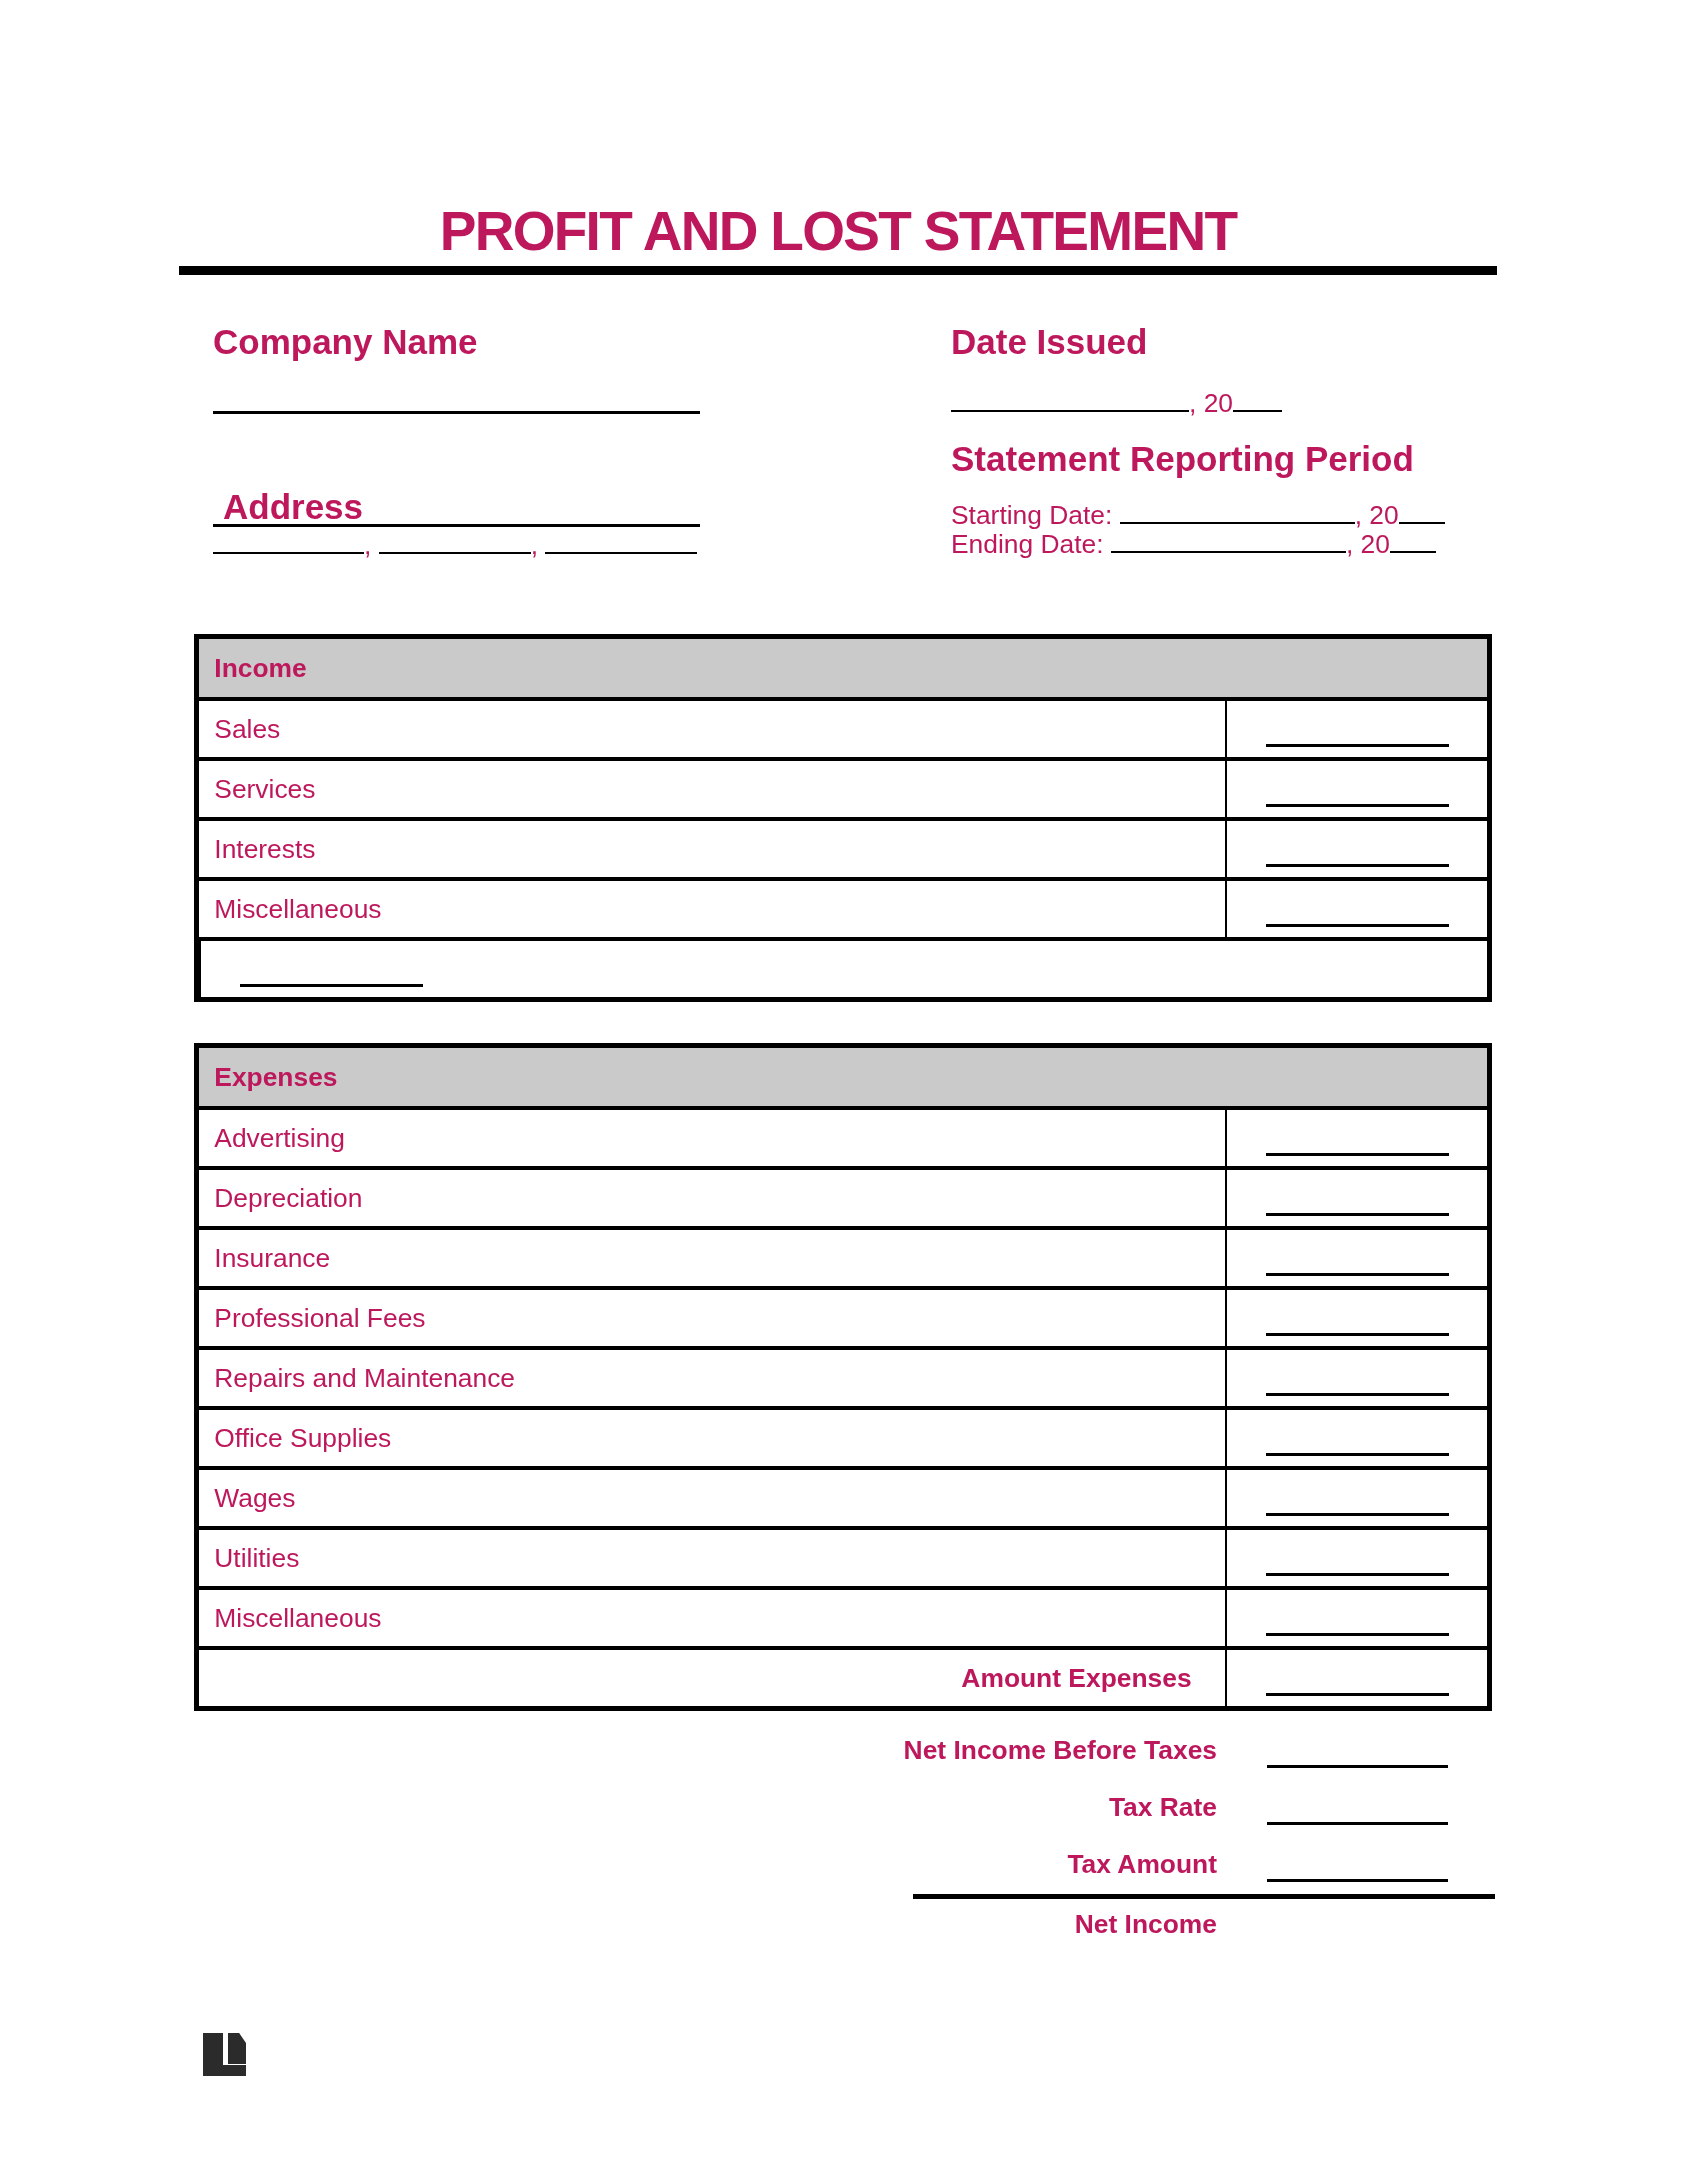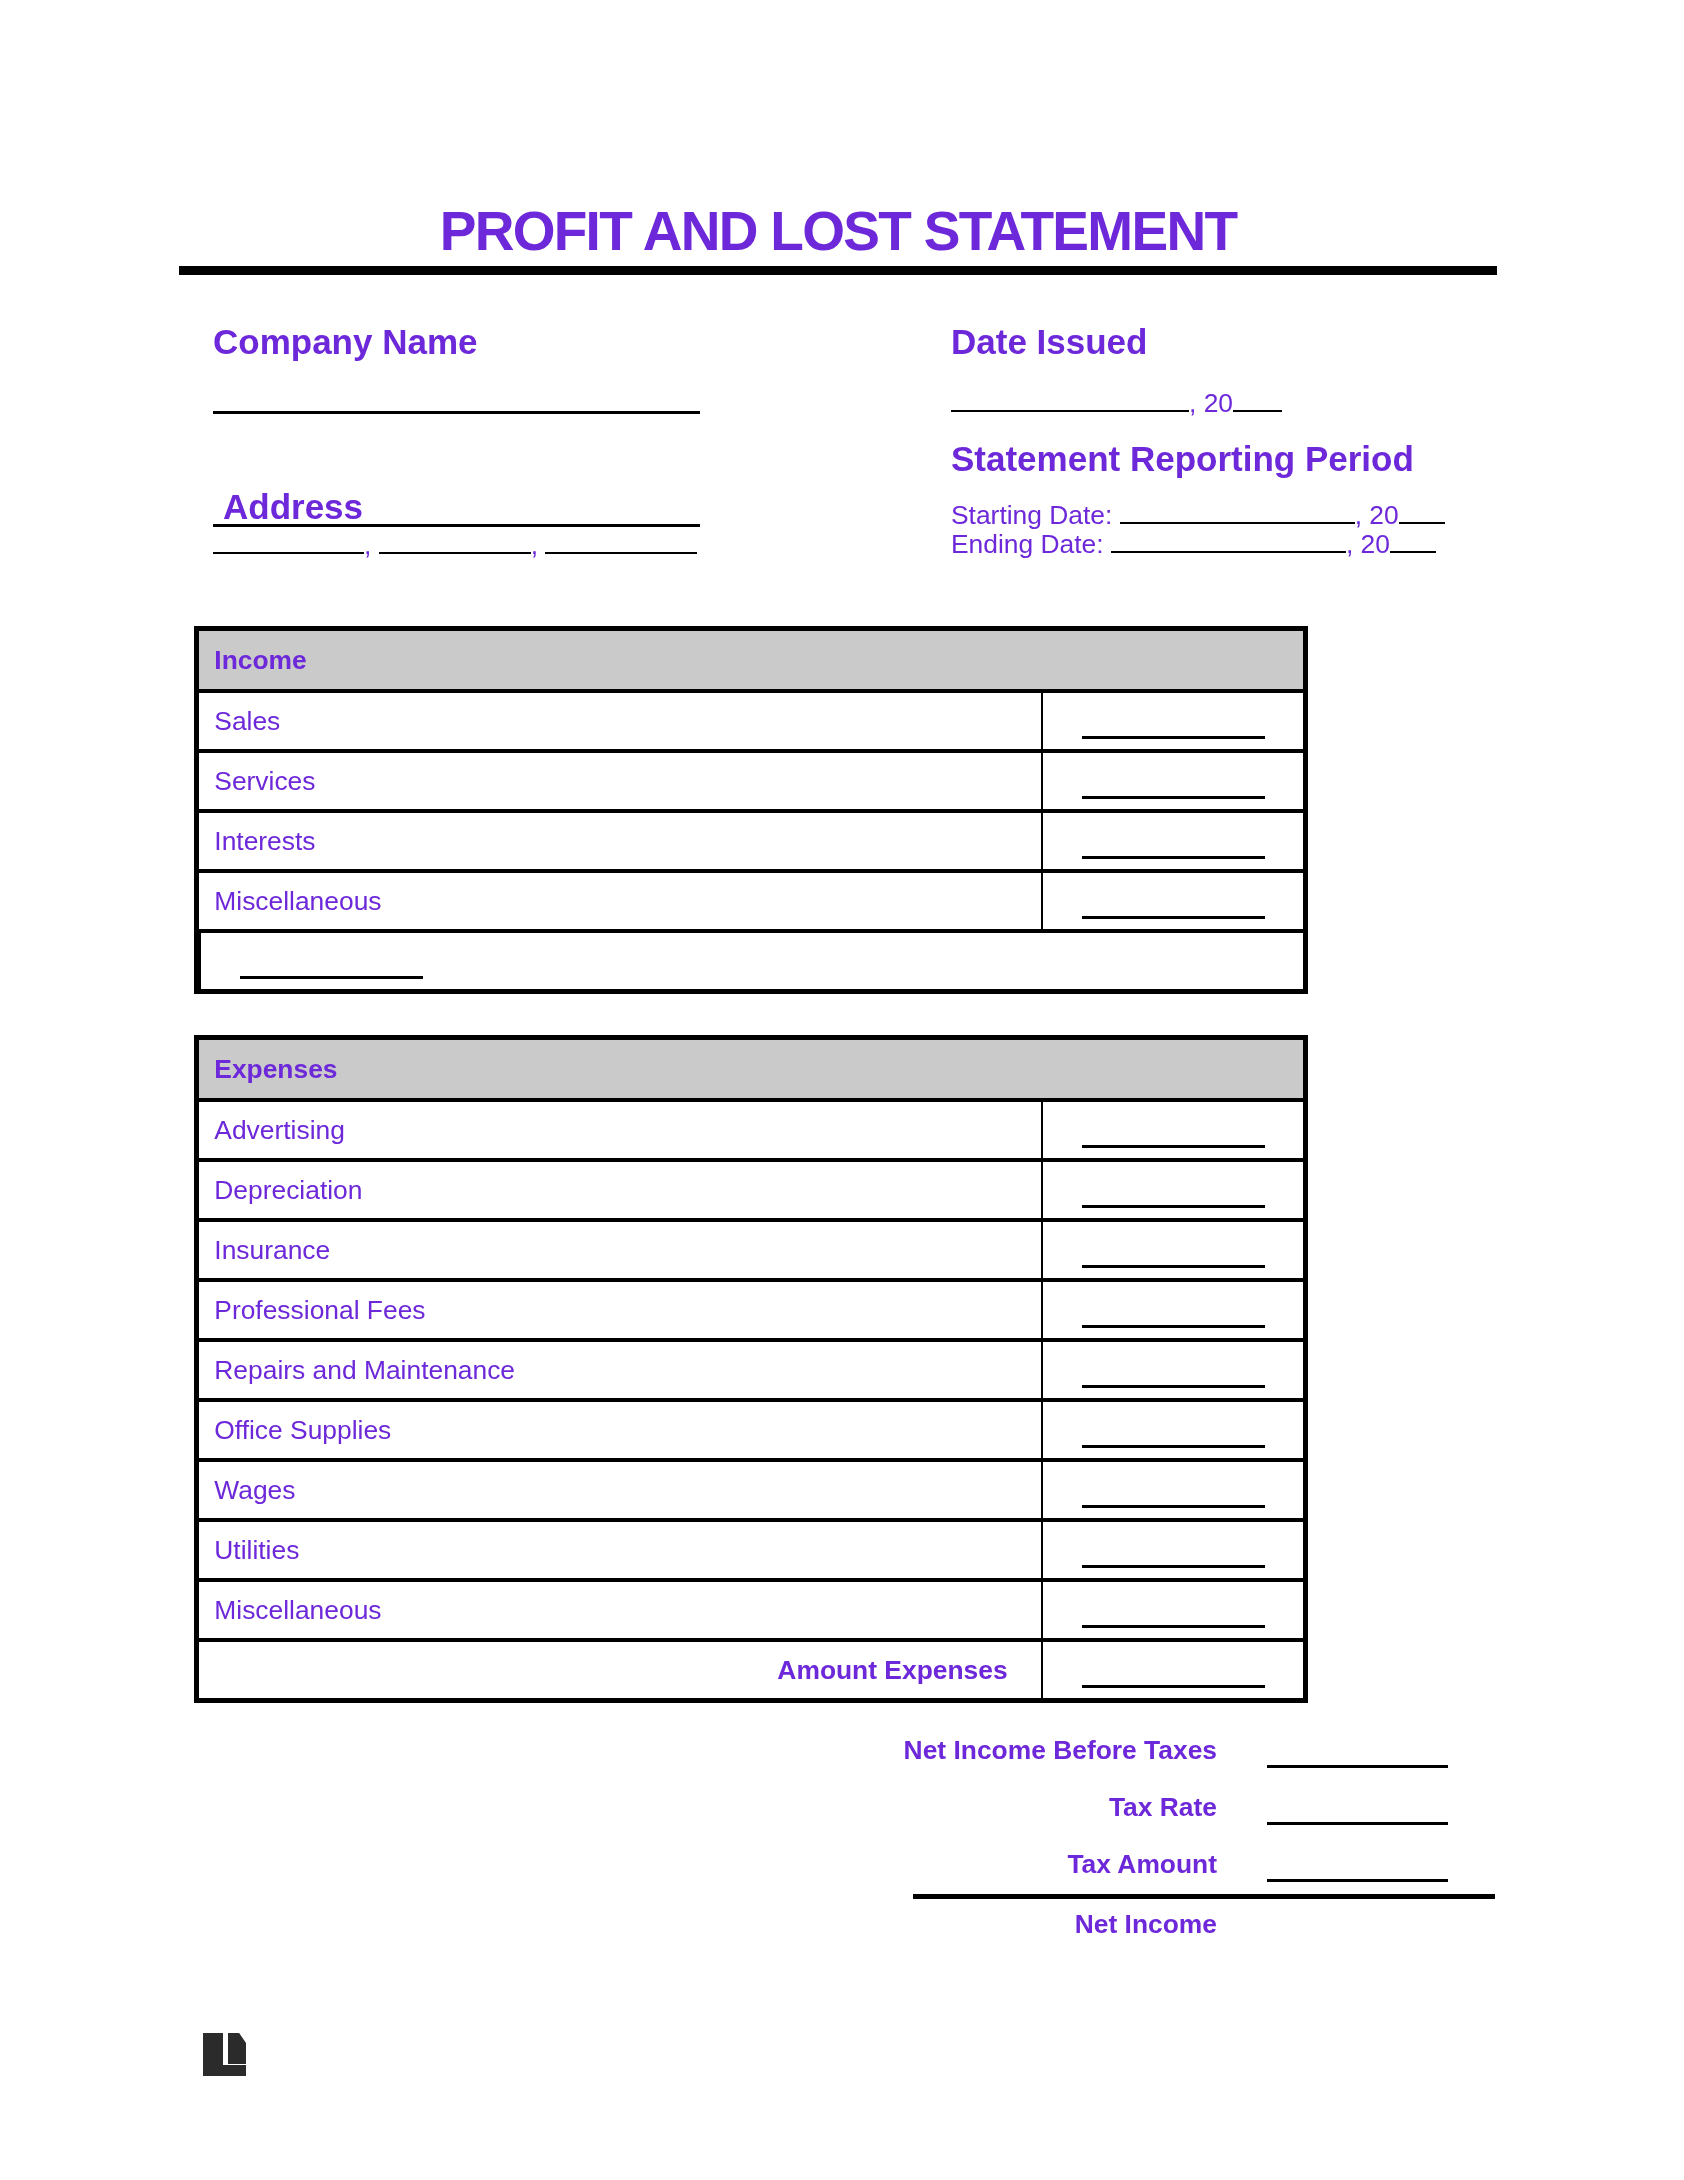--- a/index.html
+++ b/index.html
@@ -1,40 +1,40 @@
 <!DOCTYPE html>
 <html style="font-size:13.6px"><head>
 <meta charset="utf-8">
 <style>
   html,body { margin:0; padding:0; background:#ffffff; }
   #page {
     position:relative; width:1685px; height:2181px; background:#ffffff;
-    font-family:"Liberation Sans", sans-serif; color:#6d28d9;
+    font-family:"Liberation Sans", sans-serif; color:#be185d;
     overflow:hidden;
   }
   .abs { position:absolute; }
 
   
   #doc-title {
     left:179px; top:203px; width:1318px; text-align:center;
     font-size:55px; font-weight:bold; letter-spacing:-1.7px; line-height:56px;
     white-space:nowrap;
   }
   #title-rule { left:179px; top:266px; width:1318px; height:9.4px; background:#000; }
 
   
   .info-label { font-size:35px; font-weight:bold; line-height:29px; white-space:nowrap; }
   .info-line-bar { height:2.6px; background:#000; }
   .info-row { font-size:26.4px; line-height:25.6px; white-space:nowrap; }
   .blank { display:inline-block; height:20.4px; border-bottom:2.6px solid #000; vertical-align:baseline; }
 
   
   .fin-table {
-    position:absolute; left:194px; width:1114px;
-    border:5.1px solid #000; box-sizing:border-box; background:#fff;
+    position:absolute; left:194px; width:1298px;
+    border:5.1px solid #000; box-sizing:border-box; background:#fff;margin-top:8px;
   }
   .sec-header {
     height:58px; background:#cacaca; display:flex; align-items:center;
     padding-left:15.3px; font-size:26.4px; font-weight:bold; box-sizing:border-box;
   }
   .t-row { height:60px; border-top:4.3px solid #000; display:flex; box-sizing:border-box;gap:24px; }
   .cell-label {
     flex:1; display:flex; align-items:center; padding-left:15.3px;
     font-size:26.4px; box-sizing:border-box;
   }

